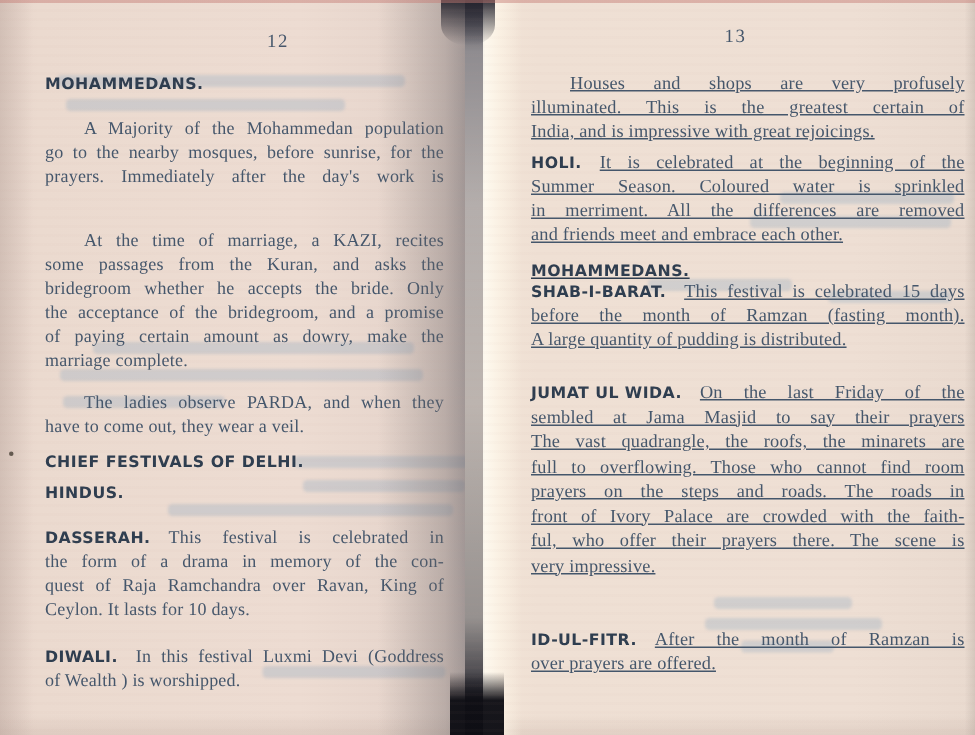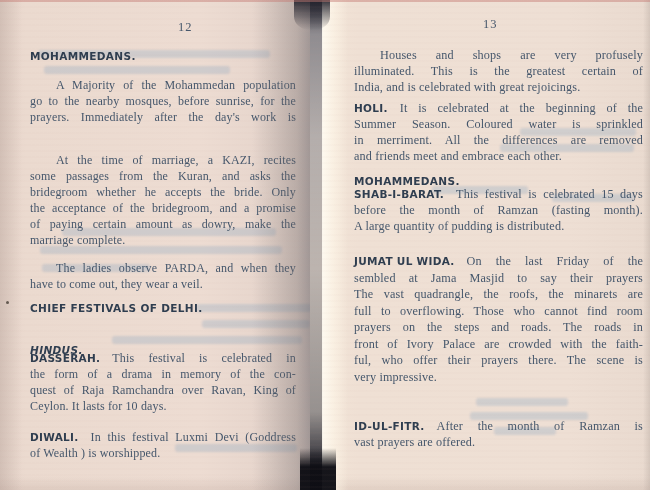--- a/index.html
+++ b/index.html
@@ -30,21 +30,21 @@
   .bottom-shade{position:absolute;left:0;top:476px;width:650px;height:14px;z-index:5;
     background:linear-gradient(to top,rgba(170,145,135,.2),rgba(170,145,135,0));}
   .streaks{position:absolute;inset:0;z-index:9;pointer-events:none;opacity:.55;
     background:repeating-linear-gradient(to bottom,rgba(190,150,140,.05) 0 2px,rgba(255,255,255,0) 2px 6px);}
   
   .ghost{position:absolute;height:8px;z-index:1;background:rgba(125,160,188,.26);border-radius:3px;filter:blur(1.1px);}
   .speck{position:absolute;width:3px;height:3px;border-radius:50%;background:#5a5248;z-index:2;}
   
   .txt{position:absolute;z-index:3;color:var(--ink,#44566b);}
   .col-left{left:30px;width:266px;}
-  .col-right{left:354px;width:289px;}
+  .col-right{left:354px;width:289px;text-decoration:underline;}
   .pageno{position:absolute;z-index:3;font-size:12.5px;color:var(--ink,#44566b);letter-spacing:1px;}
   .heading{font-family:"DejaVu Sans",sans-serif;font-weight:700;font-size:10.5px;
     letter-spacing:.35px;color:var(--heading_ink,#2e3d4f);text-align:left;}
   .para .line,.entry .line{
     font-size:12px;height:16px;line-height:16px;overflow:visible;
     text-align:justify;text-align-last:justify;letter-spacing:.15px;}
   .col-right .line{font-size:12.2px;}
   .entry-jumat .line{height:16.5px;line-height:16.5px;}
   .line.indent{text-indent:26px;}
   .line.line-last{text-align-last:left;}
@@ -96,40 +96,40 @@
       <div class="line line-last">marriage complete.</div>
     </div>
 
   <div class="txt col-left para" style="top:260px;">
       <div class="line indent">The ladies observe PARDA, and when they</div>
       <div class="line line-last">have to come out, they wear a veil.</div>
     </div>
 
   <div class="txt col-left heading" style="top:302px;">CHIEF FESTIVALS OF DELHI.</div>
 
-  <div class="txt col-left heading" style="top:344px;font-style:italic;">HINDUS.</div>
+  <div class="txt col-left heading" style="top:323px;">HINDUS.</div>
 
   <div class="txt col-left entry" style="top:350px;">
       <div class="line"><span class="entry-label">DASSERAH.</span>This festival is celebrated in</div>
       <div class="line">the form of a drama in memory of the con-</div>
       <div class="line">quest of Raja Ramchandra over Ravan, King of</div>
       <div class="line line-last">Ceylon. It lasts for 10 days.</div>
     </div>
 
   <div class="txt col-left entry" style="top:429px;">
       <div class="line"><span class="entry-label">DIWALI.</span>In this festival Luxmi Devi (Goddress</div>
       <div class="line line-last">of Wealth ) is worshipped.</div>
     </div>
 
   <div class="pageno" style="left:483px;top:17px;">13</div>
 
   <div class="txt col-right para" style="top:47px;">
       <div class="line indent">Houses and shops are very profusely</div>
       <div class="line">illuminated. This is the greatest certain of</div>
-      <div class="line line-last">India, and is celebrated with great rejoicings.</div>
+      <div class="line line-last">India, and is impressive with great rejoicings.</div>
     </div>
 
   <div class="txt col-right entry" style="top:100px;">
       <div class="line"><span class="entry-label">HOLI.</span>It is celebrated at the beginning of the</div>
       <div class="line">Summer Season. Coloured water is sprinkled</div>
       <div class="line">in merriment. All the differences are removed</div>
       <div class="line line-last">and friends meet and embrace each other.</div>
     </div>
 
   <div class="txt col-right heading" style="top:175px;">MOHAMMEDANS.</div>
@@ -146,21 +146,21 @@
       <div class="line">The vast quadrangle, the roofs, the minarets are</div>
       <div class="line">full to overflowing. Those who cannot find room</div>
       <div class="line">prayers on the steps and roads. The roads in</div>
       <div class="line">front of Ivory Palace are crowded with the faith-</div>
       <div class="line">ful, who offer their prayers there. The scene is</div>
       <div class="line line-last">very impressive.</div>
     </div>
 
   <div class="txt col-right entry" style="top:418px;">
       <div class="line"><span class="entry-label">ID-UL-FITR.</span>After the month of Ramzan is</div>
-      <div class="line line-last">vast prayers are offered.</div>
+      <div class="line line-last">over prayers are offered.</div>
     </div>
 
   <div class="gutter-shadow"></div>
   <div class="spine-core"></div>
   <div class="spine-highlight"></div>
   <div class="spine-dark-top"></div>
   <div class="spine-dark-bottom"></div>
   <div class="left-edge-shade"></div>
   <div class="right-edge-shade"></div>
   <div class="bottom-shade"></div>

